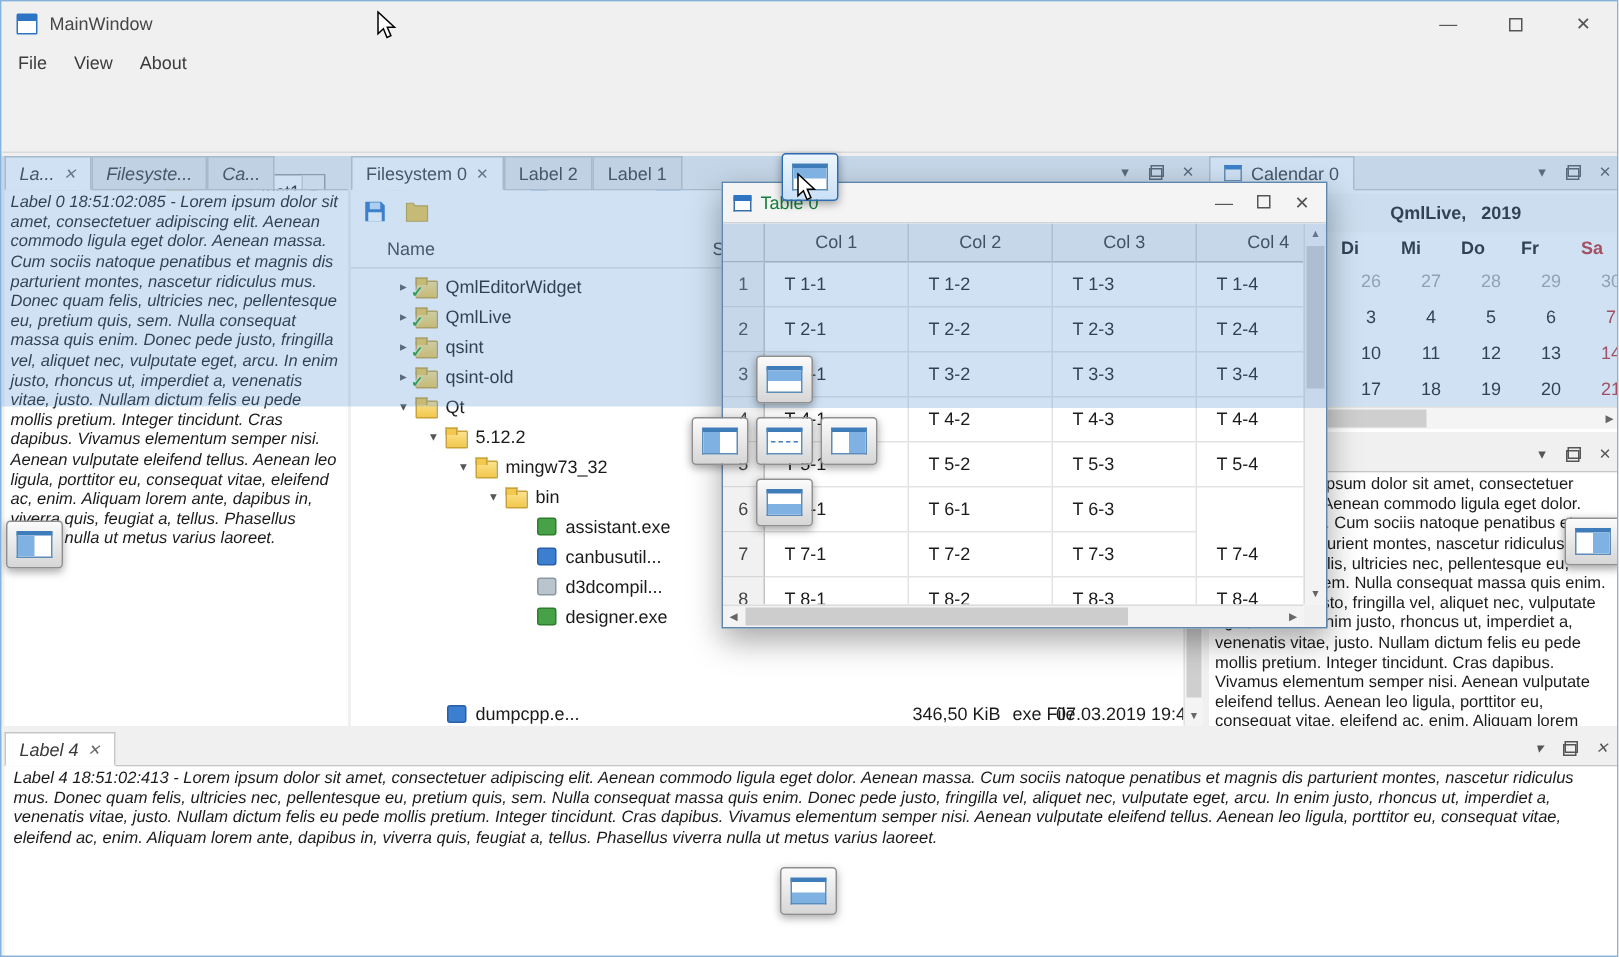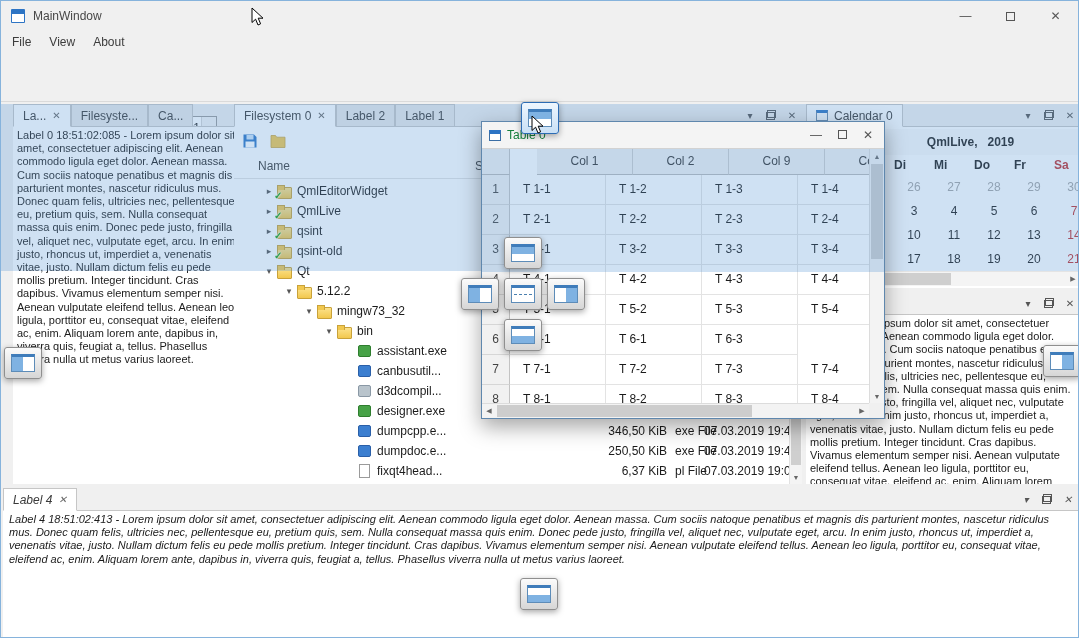--- a/index.html
+++ b/index.html
@@ -34,21 +34,21 @@
   .tab.active{background:#fff;height:23px;margin-bottom:-1px;border-bottom:1px solid #fff;}
   .tab-close{color:#666;font-size:10px;}
   .area-btns{position:absolute;right:4px;top:4px;display:flex;gap:9px;align-items:center;color:#555;font-size:10px;}
   .abtn{display:inline-flex;align-items:center;justify-content:center;min-width:12px;height:14px;}
   .detach-icon{position:relative;width:12px;height:12px;display:inline-block;}
   .detach-icon::before{content:"";position:absolute;left:1px;bottom:1px;width:7px;height:6px;border:1px solid #555;background:#f0f0f0;}
   .detach-icon::after{content:"";position:absolute;right:1px;top:1px;width:7px;height:6px;border:1px solid #555;}
   .dock-content{position:absolute;left:0;right:0;top:23px;bottom:0;background:#fff;overflow:hidden;}
   .label-text{padding:2px 4px;font-size:11px;line-height:13.2px;color:#1b1b1b;}
 
-  #left-dock{left:12px;top:103px;width:229px;height:380px;}
+  #left-dock{left:2px;top:103px;width:229px;height:380px;font-style:italic;}
   #center-dock{left:233px;top:103px;width:568px;height:380px;}
   #calendar-dock{left:805px;top:103px;width:274px;height:184px;}
   #label5-dock{left:805px;top:291px;width:274px;height:192px;}
   #label4-dock{left:2px;top:487px;width:1075px;height:149px;font-style:italic;}
 
   .splitter{position:absolute;background:#f0f0f0;}
 
   
   .fs-toolbar{position:absolute;left:0;top:0;right:0;height:28px;background:#fff;display:flex;align-items:center;gap:6px;padding-left:5px;}
   .fs-tbtn{width:22px;height:22px;display:flex;align-items:center;justify-content:center;}
@@ -94,21 +94,21 @@
   .cal-tab-icon{width:12px;height:11px;border:1px solid #6b88a8;border-top:3px solid #2d74c4;background:#fff;display:inline-block;}
 
   
   #float-table{position:absolute;left:480px;top:120px;width:404px;height:298px;background:#f0f0f0;border:1px solid #5f87ad;box-shadow:0 8px 20px rgba(0,0,0,0.35);z-index:35;}
   .fw-title{position:absolute;left:0;top:0;right:0;height:27px;display:flex;align-items:center;gap:6px;padding:0 7px;border-bottom:1px solid #d2d2d2;background:#f4f4f4;}
   .fw-icon{width:12px;height:11px;border:1px solid #3a6ea5;border-top:4px solid #2d74c4;background:#fff;}
   .fw-title-text{color:#15803d;}
   .fw-btns{margin-left:auto;display:flex;gap:16px;align-items:center;color:#555;padding-right:4px;}
   .fw-body{position:absolute;left:0;right:0;top:27px;bottom:0;background:#fff;overflow:hidden;}
   .tbl-grid{position:absolute;left:0;top:0;right:15px;bottom:15px;overflow:hidden;}
-  .tbl-head{display:flex;height:26px;gap:27px;}
+  .tbl-head{display:flex;height:26px;}
   .tbl-corner{width:28px;flex:none;background:#f1f1f1;border-right:1px solid #c3c3c3;border-bottom:1px solid #b9b9b9;}
   .tbl-colhdr{width:96px;flex:none;background:#f1f1f1;border-right:1px solid #cdcdcd;border-bottom:1px solid #b9b9b9;text-align:center;line-height:25px;color:#333;}
   .tbl-row{display:flex;height:30px;}
   .tbl-rowhdr{width:28px;flex:none;background:#f1f1f1;border-right:1px solid #c3c3c3;border-bottom:1px solid #d6d6d6;text-align:center;line-height:29px;color:#444;}
   .tbl-cell{width:96px;flex:none;border-right:1px solid #e3e3e3;border-bottom:1px solid #e3e3e3;padding-left:13px;line-height:29px;color:#1b1b1b;}
   .fw-vscroll{position:absolute;right:0;top:0;width:15px;bottom:15px;background:#f3f3f3;border-left:1px solid #dcdcdc;}
   .fw-vscroll .sb-arrow{position:absolute;left:0;width:14px;height:14px;font-size:7px;color:#666;display:flex;align-items:center;justify-content:center;}
   .fw-vscroll .up{top:0;} .fw-vscroll .down{bottom:0;}
   .fw-vscroll .thumb{position:absolute;left:1px;right:1px;top:15px;height:95px;background:#cdcdcd;}
   .fw-hscroll{position:absolute;left:0;right:15px;bottom:0;height:15px;background:#f3f3f3;border-top:1px solid #dcdcdc;}
@@ -323,21 +323,21 @@
           <div class="tree-row" style="padding-left: 108px;">
             <span class="expander"></span>
             <span class="ficon app-gray"></span>
             <span class="fname">d3dcompil...</span>
           </div>
           <div class="tree-row" style="padding-left: 108px;">
             <span class="expander"></span>
             <span class="ficon app-green"></span>
             <span class="fname">designer.exe</span>
           </div>
-          <div class="tree-row" style="padding-left: 108px;">
+          <div class="tree-row" style="padding-left: 48px; margin-top: 45px;">
             <span class="expander"></span>
             <span class="ficon app-blue"></span>
             <span class="fname">dumpcpp.e...</span>
             <span class="fsize">346,50 KiB</span>
             <span class="ftype">exe File</span>
             <span class="fdate">07.03.2019 19:45</span>
           </div>
           <div class="tree-row" style="padding-left: 108px;">
             <span class="expander"></span>
             <span class="ficon app-blue"></span>
@@ -477,21 +477,21 @@
         <span>✕</span>
       </div>
     </div>
     <div class="fw-body">
       <div class="tbl-grid">
         <div class="tbl-head">
           <div class="tbl-corner"></div>
           <div style="display:flex;" id="tbl-cols">
               <div class="tbl-colhdr">Col 1</div>
               <div class="tbl-colhdr">Col 2</div>
-              <div class="tbl-colhdr">Col 9</div>
+              <div class="tbl-colhdr">Col 3</div>
               <div class="tbl-colhdr">Col 4</div>
             </div>
         </div>
         <div id="tbl-rows">
             <div class="tbl-row">
               <div class="tbl-rowhdr">1</div>
               <div class="tbl-cell">T 1-1</div>
               <div class="tbl-cell">T 1-2</div>
               <div class="tbl-cell">T 1-3</div>
               <div class="tbl-cell">T 1-4</div>

